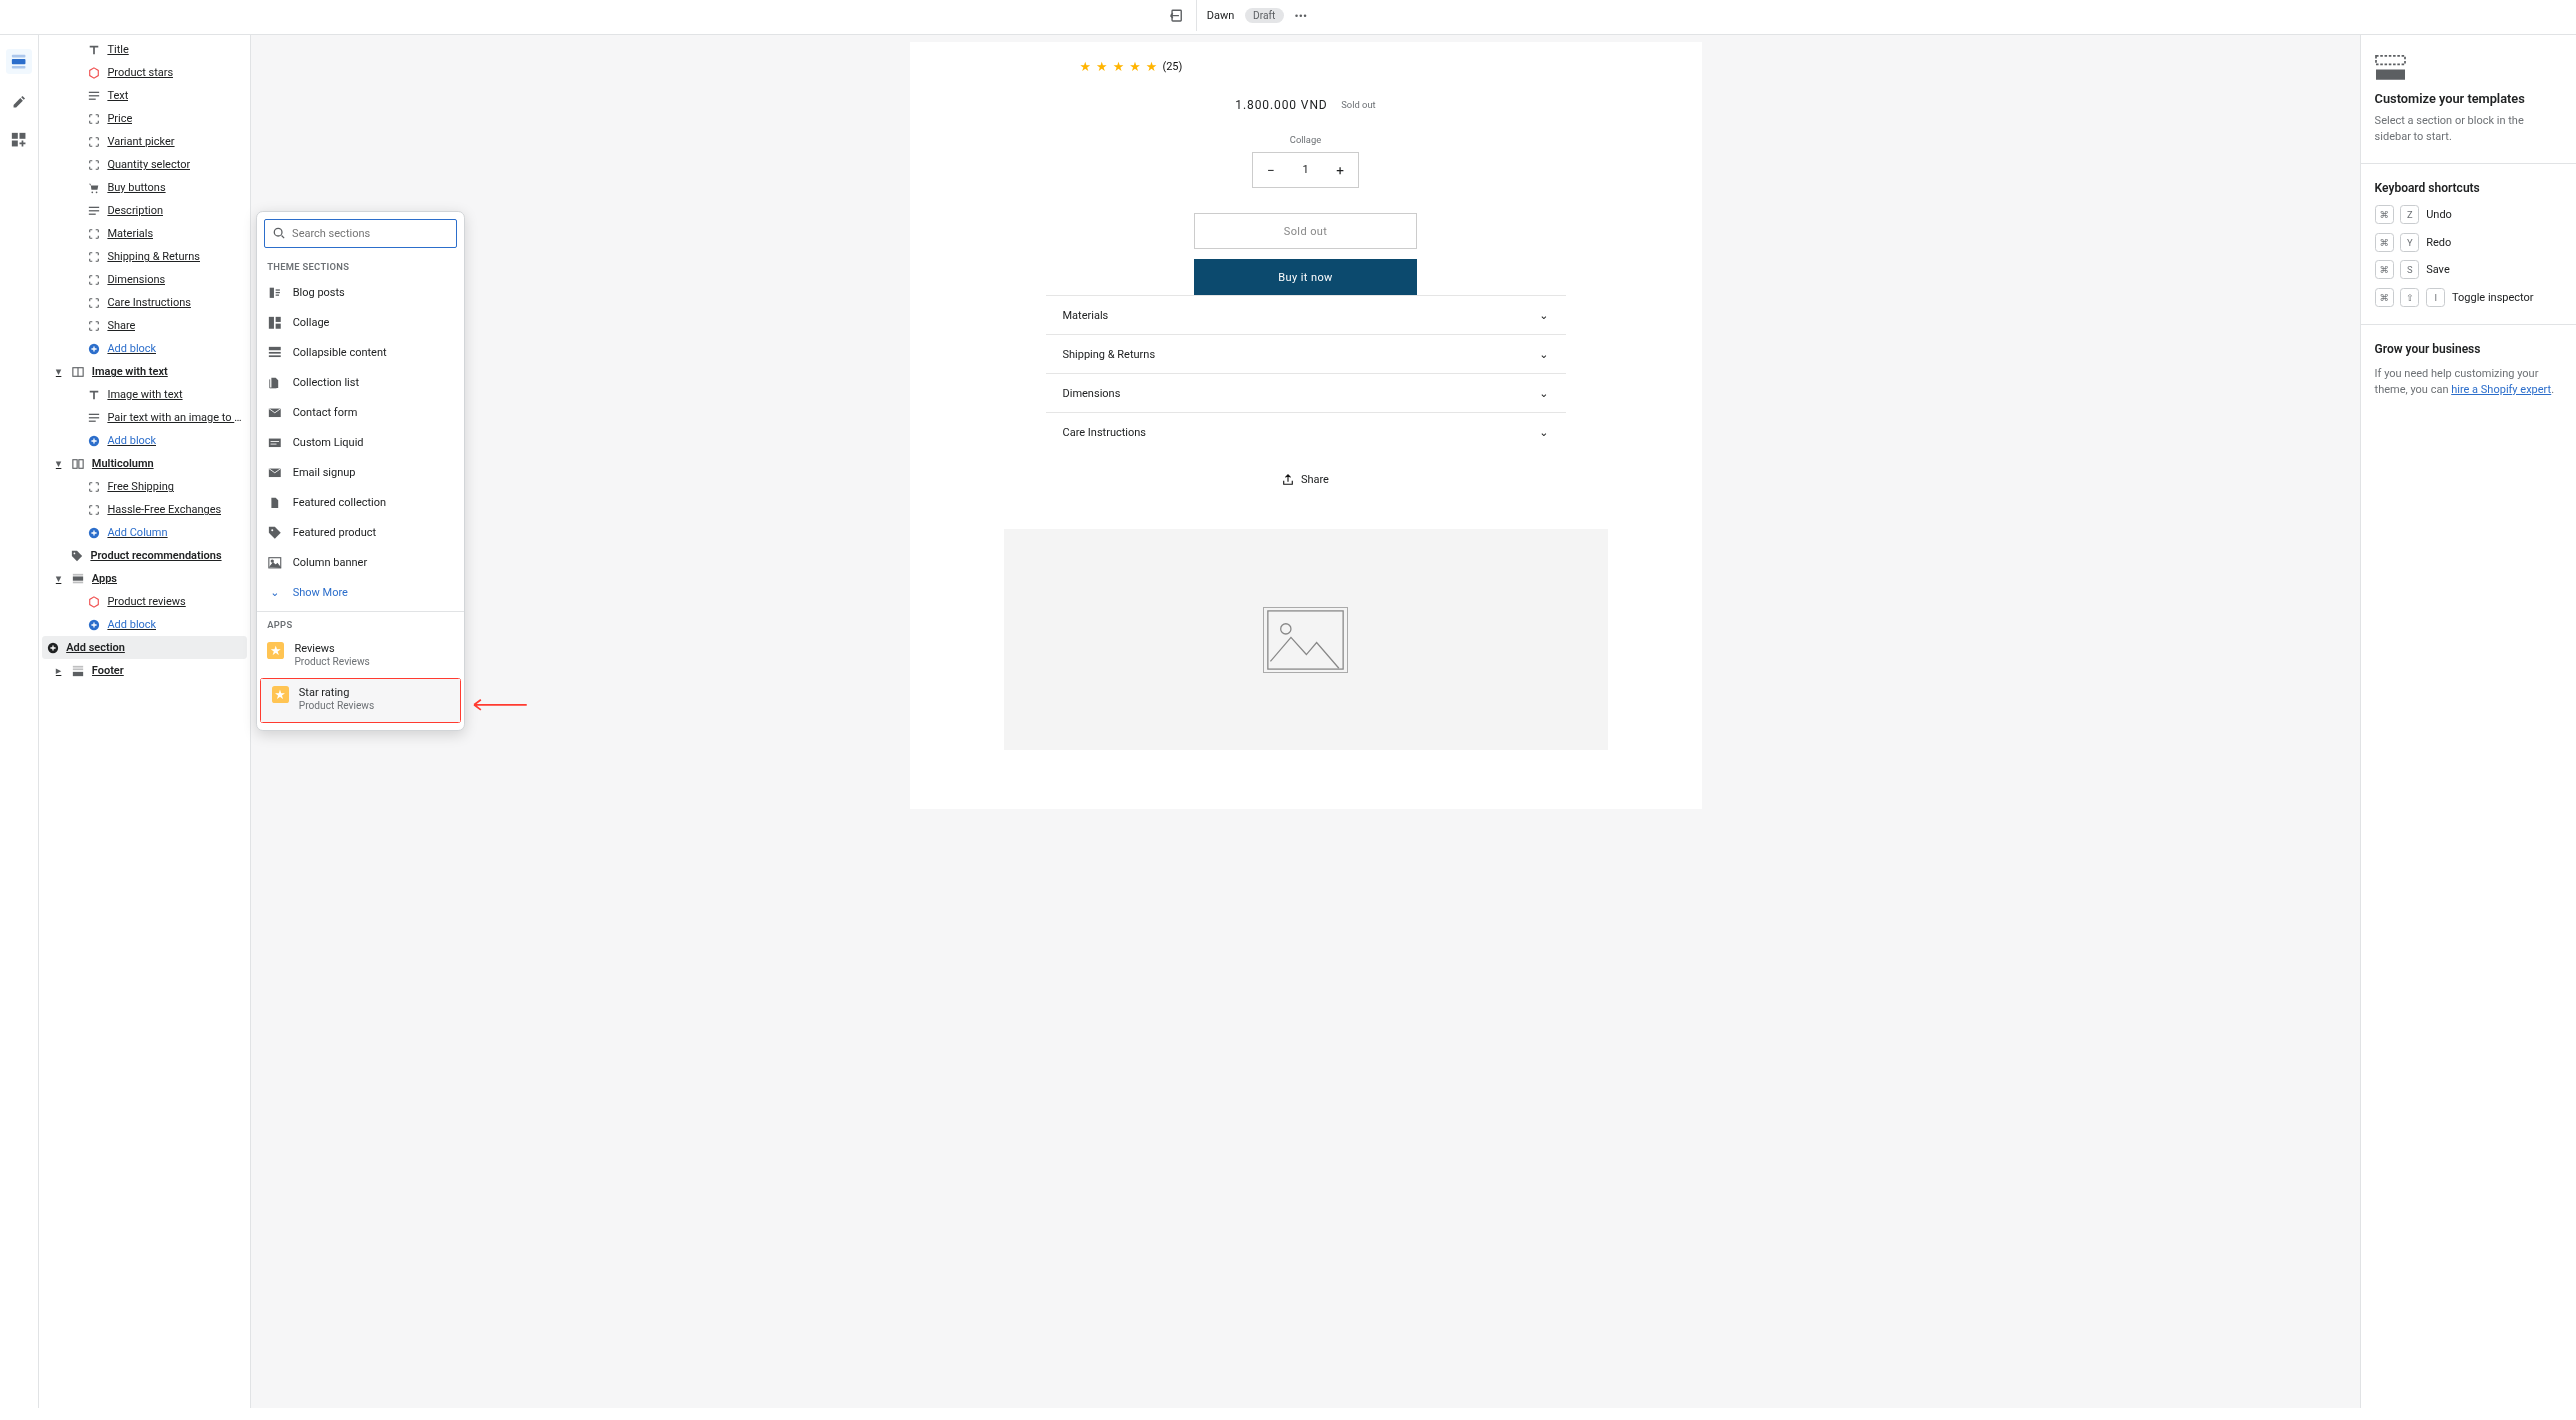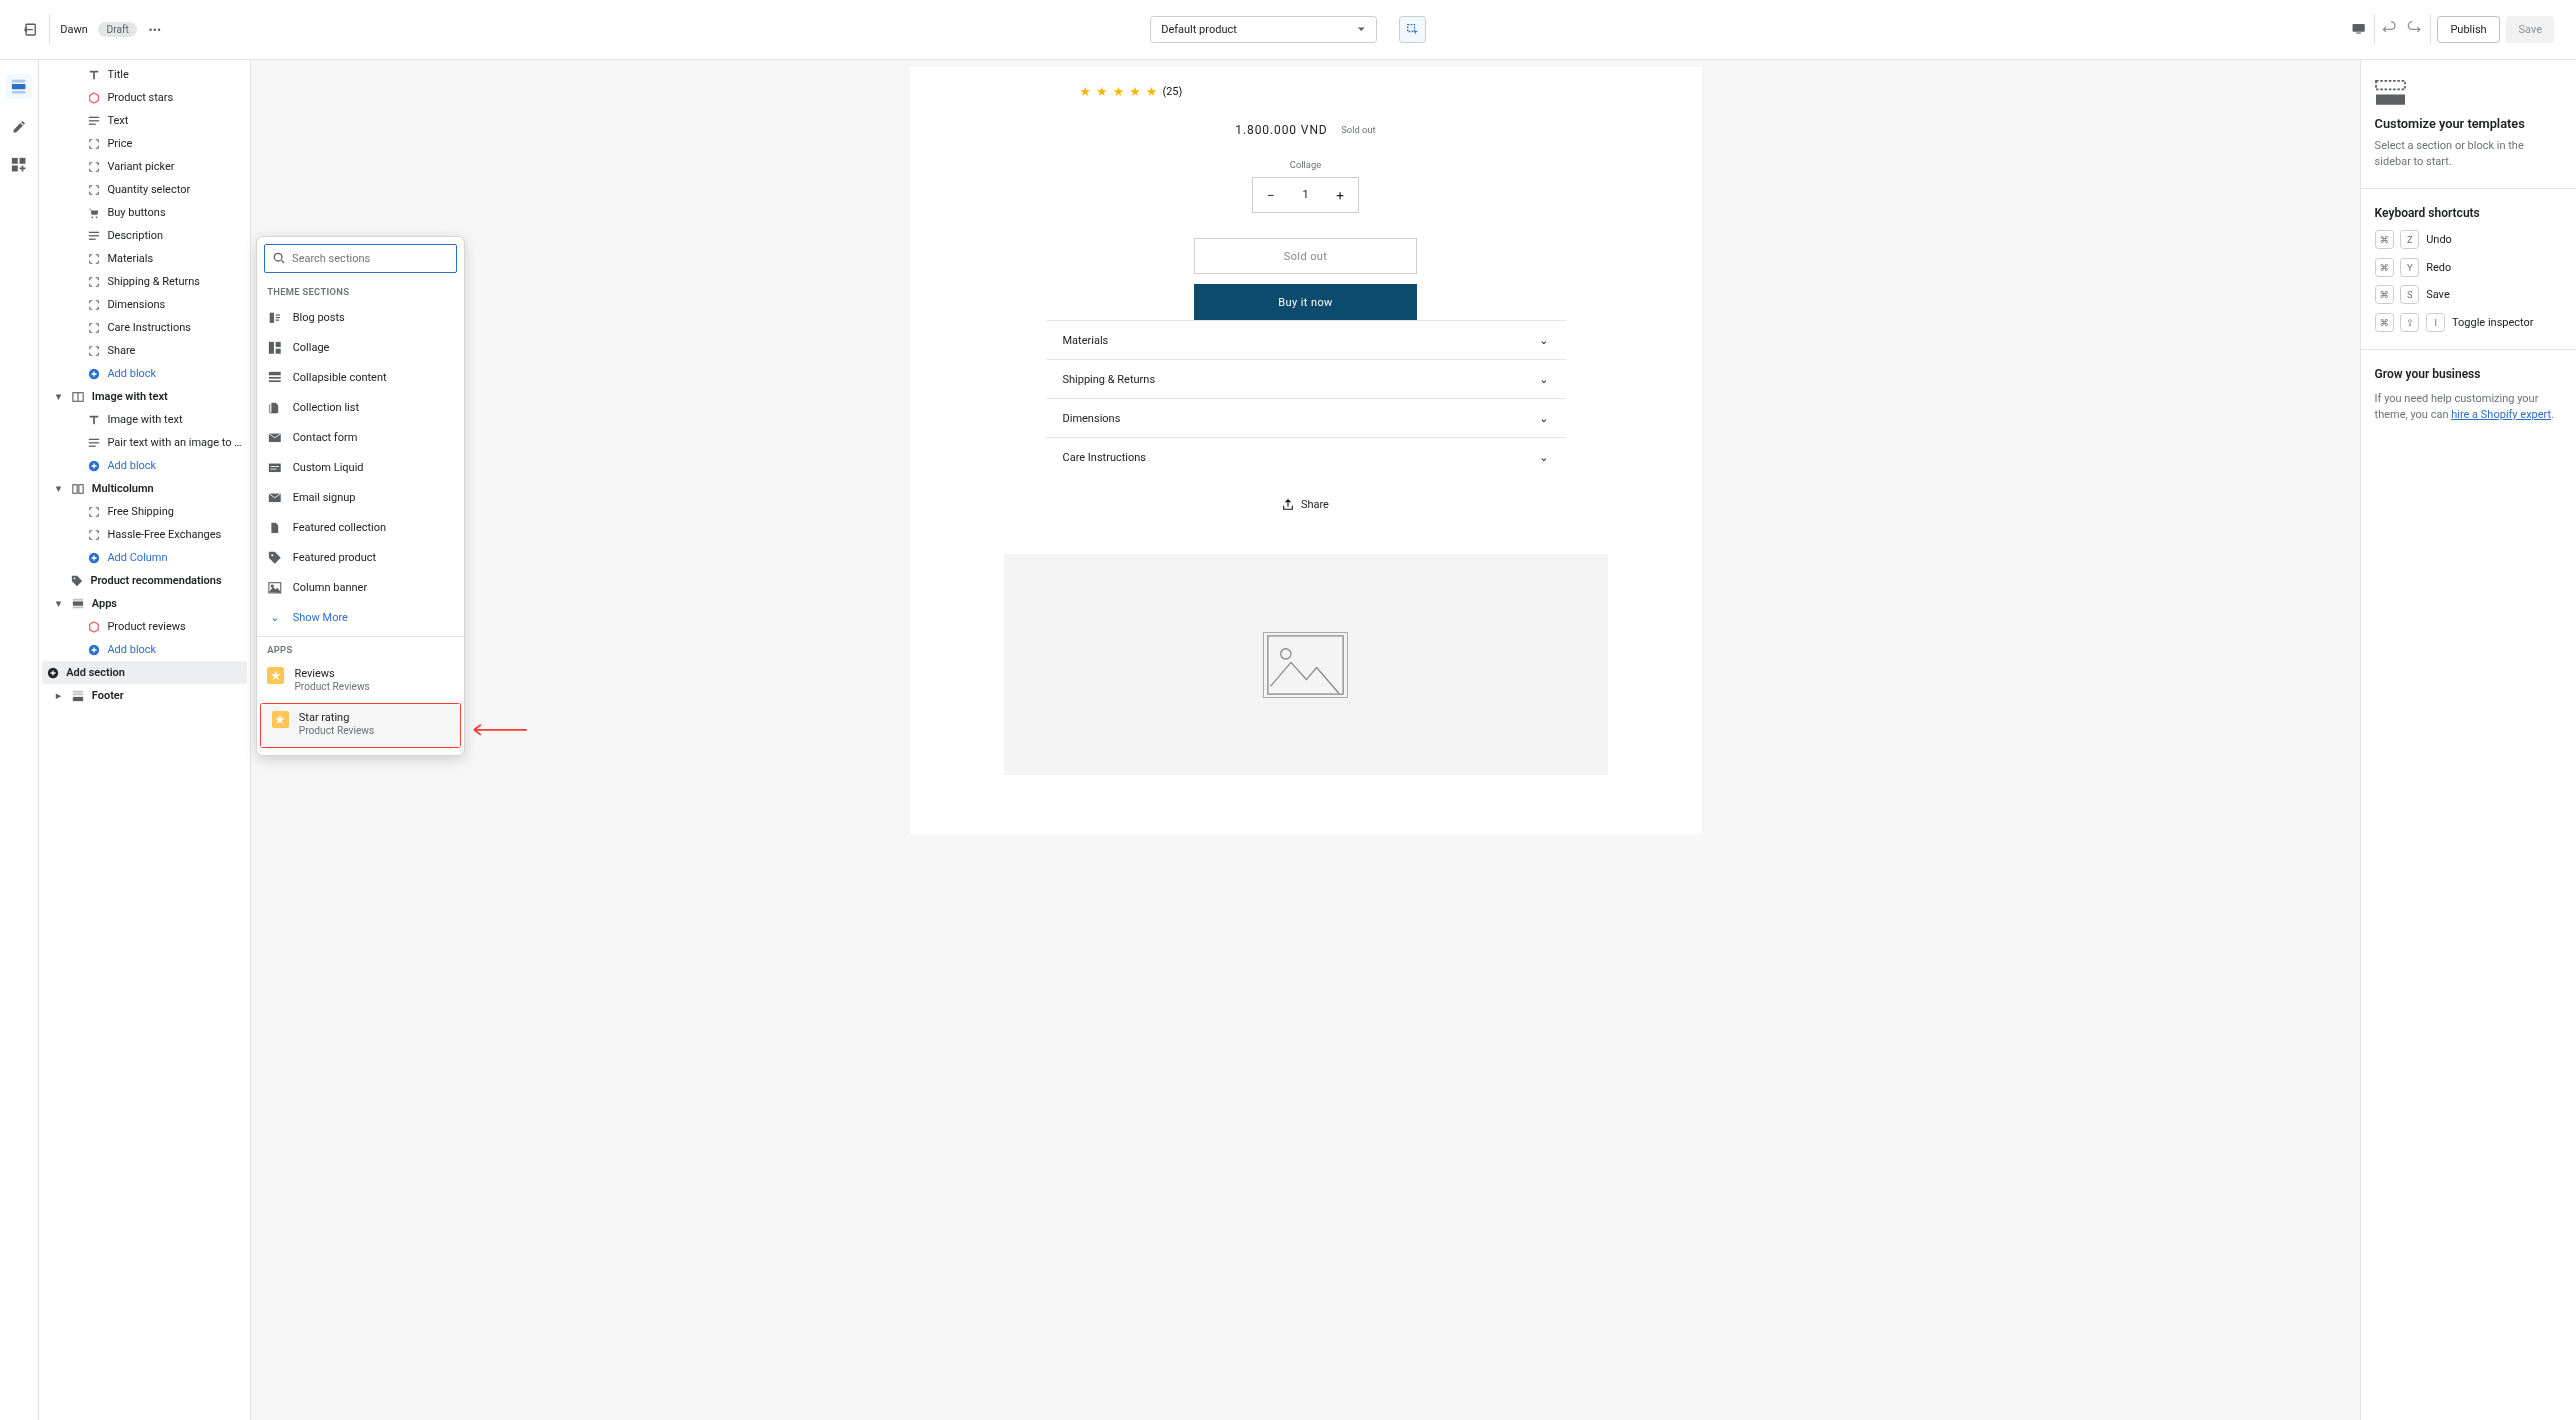--- a/index.html
+++ b/index.html
@@ -1,19 +1,19 @@
 <!DOCTYPE html>
 <html style="font-size:13.6px"><head>
 <meta charset="utf-8">
 <style>
 * { margin: 0; padding: 0; box-sizing: border-box; font-family: -apple-system, BlinkMacSystemFont, "Segoe UI", Roboto, sans-serif; }
 body { font-size: 11px; color: #202223; background: #fff; overflow: hidden; }
 
 
-.topbar { height: 60px; border-bottom: 0.9px solid #e1e3e5; display: flex; align-items: center; padding: 0 22px; gap: 10.2px; }
+.topbar { height: 35px; border-bottom: 0.9px solid #e1e3e5; display: flex; align-items: center; padding: 0 9px; gap: 10.2px; flex-direction: column; }
 .topbar-left { display: flex; align-items: center; gap: 10.2px; width: 239px; }
 .exit-icon { width: 17px; height: 17px; cursor: pointer; display:flex;align-items:center;justify-content:center;}
 .vsep { width: 0.9px; height: 31px; background: #e1e3e5; }
 .theme-name { font-size: 11px; color: #202223; }
 .draft-badge { background: #e4e5e7; color: #5c5f62; padding: 1.7px 8.5px; border-radius: 8.5px; font-size: 10.2px; }
 .more-icon { color: #5c5f62; cursor: pointer; }
 
 .topbar-center { flex: 1; display: flex; justify-content: center; align-items: center; gap: 22px; }
 .template-select { width: 227px; height: 27px; border: 0.9px solid #c9cccf; border-radius: 3.4px; display: flex; align-items: center; justify-content: space-between; padding: 0 10.2px; font-size: 11px; color: #202223; cursor: pointer; background:#fff; }
 .inspector-btn { width: 27px; height: 27px; border: 0.9px solid #c4cdd5; border-radius: 3.4px; background: #f1f8fe; display:flex;align-items:center;justify-content:center; cursor:pointer; color:#2c6ecb; }
@@ -25,21 +25,21 @@
 .btn-outline {border:0.9px solid #babfc3; background:#fff; color:#202223;}
 .btn-disabled {border:none; background:#f1f1f1; color:#8c9196; cursor:not-allowed;}
 
 
 .main { display: flex; height: calc(100vh - 47px); position: relative; }
 .rail { width: 39px; border-right: 0.9px solid #e1e3e5; display:flex;flex-direction:column;align-items:center;padding-top:13.6px;gap:13.6px;}
 .rail-item{width:25.6px;height:25.6px;border-radius:3.4px;display:flex;align-items:center;justify-content:center;color:#5c5f62;cursor:pointer;}
 .rail-item.active{background:#f1f8fe;color:#2c6ecb;}
 
 .sidebar { width: 212px; border-right: 0.9px solid #e1e3e5; overflow-y:auto; padding-top:3.4px; position:relative;}
-.tree-row { display:flex;align-items:center;height:23px;padding:0 6.8px;gap:6.8px;cursor:pointer;font-size:11px;}
+.tree-row { display:flex;align-items:center;height:23px;padding:0 6.8px;gap:6.8px;cursor:pointer;font-size:11px;text-decoration:underline;}
 .tree-row.selected{background:#edeeef;border-radius:3.4px;margin:0 3.4px;padding:0 3.4px;}
 .indent0{padding-left:48px;}
 .indent0b{padding-left:31px;}
 .indent1{padding-left:48px;}
 .chev{width:12px;display:inline-flex;justify-content:center;color:#5c5f62;}
 .row-icon{width:13.6px;height:13.6px;display:inline-flex;align-items:center;justify-content:center;color:#5c5f62;flex-shrink:0;}
 .row-icon.blue{color:#2c6ecb;}
 .row-label{white-space:nowrap;overflow:hidden;text-overflow:ellipsis;}
 .row-label.link{color:#2c6ecb;}
 .row-label.bold{font-weight:600;}

